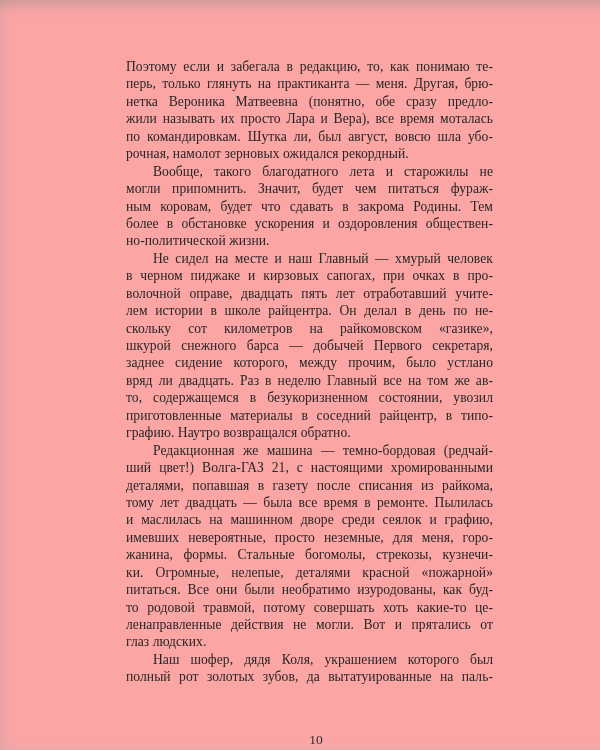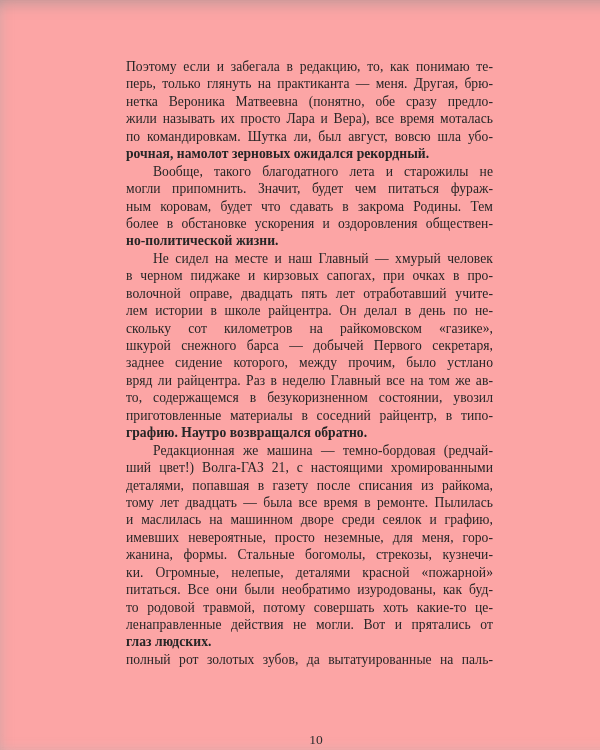--- a/index.html
+++ b/index.html
@@ -43,21 +43,20 @@
     padding: 0;
   }
   .line {
     text-align: justify;
     text-align-last: justify;
     height: 17.45px;
     overflow: hidden;
   }
   .line.last-line {
     text-align-last: left;
-    font-weight: bold;
   }
   .line.first-indent {
     text-indent: 27px;
   }
   .page-number {
     position: absolute;
     left: 0;
     bottom: 2px;
     width: 100%;
     text-align: center;
@@ -87,37 +86,38 @@
         <div class="line last-line">но-политической жизни.</div>
       </div>
       <div class="para">
         <div class="line first-indent">Не сидел на месте и наш Главный — хмурый человек</div>
         <div class="line">в черном пиджаке и кирзовых сапогах, при очках в про-</div>
         <div class="line">волочной оправе, двадцать пять лет отработавший учите-</div>
         <div class="line">лем истории в школе райцентра. Он делал в день по не-</div>
         <div class="line">скольку сот километров на райкомовском «газике»,</div>
         <div class="line">шкурой снежного барса — добычей Первого секретаря,</div>
         <div class="line">заднее сидение которого, между прочим, было устлано</div>
-        <div class="line">вряд ли райцентра. Раз в неделю Главный все на том же ав-</div>
+        <div class="line">вряд ли двадцать. Раз в неделю Главный все на том же ав-</div>
         <div class="line">то, содержащемся в безукоризненном состоянии, увозил</div>
         <div class="line">приготовленные материалы в соседний райцентр, в типо-</div>
         <div class="line last-line">графию. Наутро возвращался обратно.</div>
       </div>
       <div class="para">
         <div class="line first-indent">Редакционная же машина — темно-бордовая (редчай-</div>
         <div class="line">ший цвет!) Волга-ГАЗ 21, с настоящими хромированными</div>
         <div class="line">деталями, попавшая в газету после списания из райкома,</div>
         <div class="line">тому лет двадцать — была все время в ремонте. Пылилась</div>
         <div class="line">и маслилась на машинном дворе среди сеялок и графию,</div>
         <div class="line">имевших невероятные, просто неземные, для меня, горо-</div>
         <div class="line">жанина, формы. Стальные богомолы, стрекозы, кузнечи-</div>
         <div class="line">ки. Огромные, нелепые, деталями красной «пожарной»</div>
         <div class="line">питаться. Все они были необратимо изуродованы, как буд-</div>
         <div class="line">то родовой травмой, потому совершать хоть какие-то це-</div>
         <div class="line">ленаправленные действия не могли. Вот и прятались от</div>
         <div class="line last-line">глаз людских.</div>
       </div>
       <div class="para">
+        <div class="line first-indent">Наш шофер, дядя Коля, украшением которого был</div>
         <div class="line">полный рот золотых зубов, да вытатуированные на паль-</div>
       </div>
     </div>
   <div class="page-number">10</div>
 </div>
 
 </body></html>

